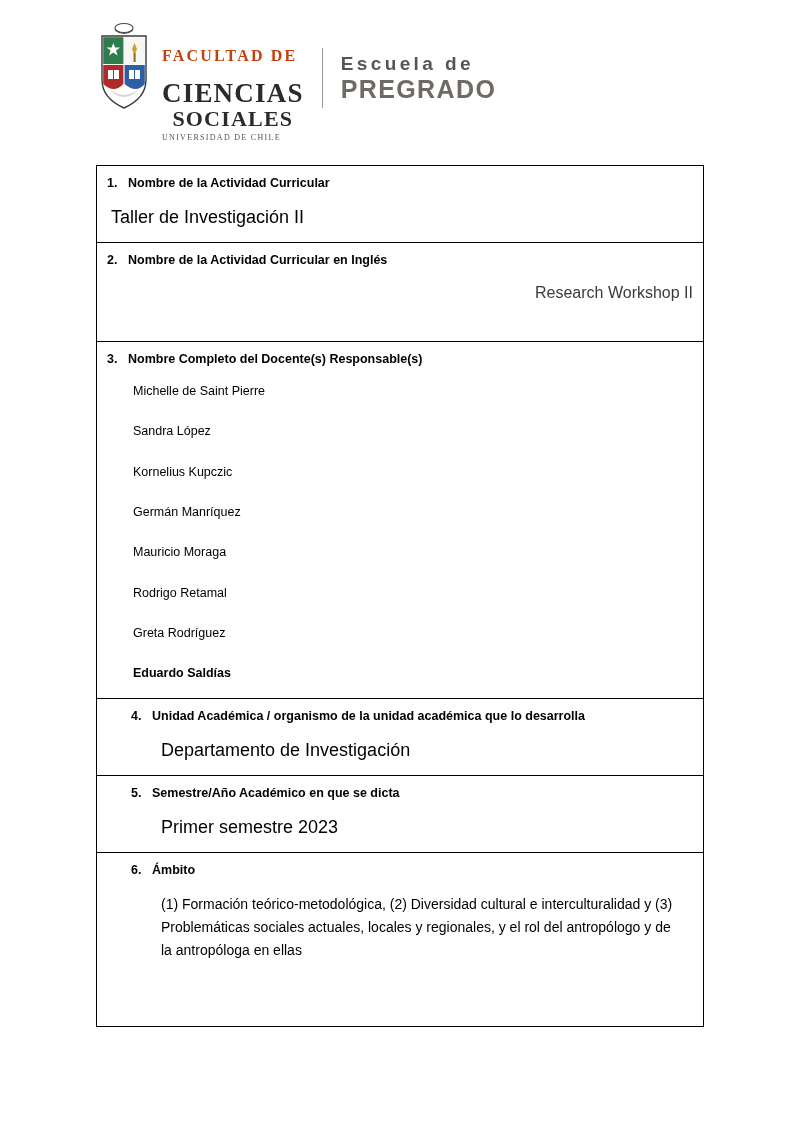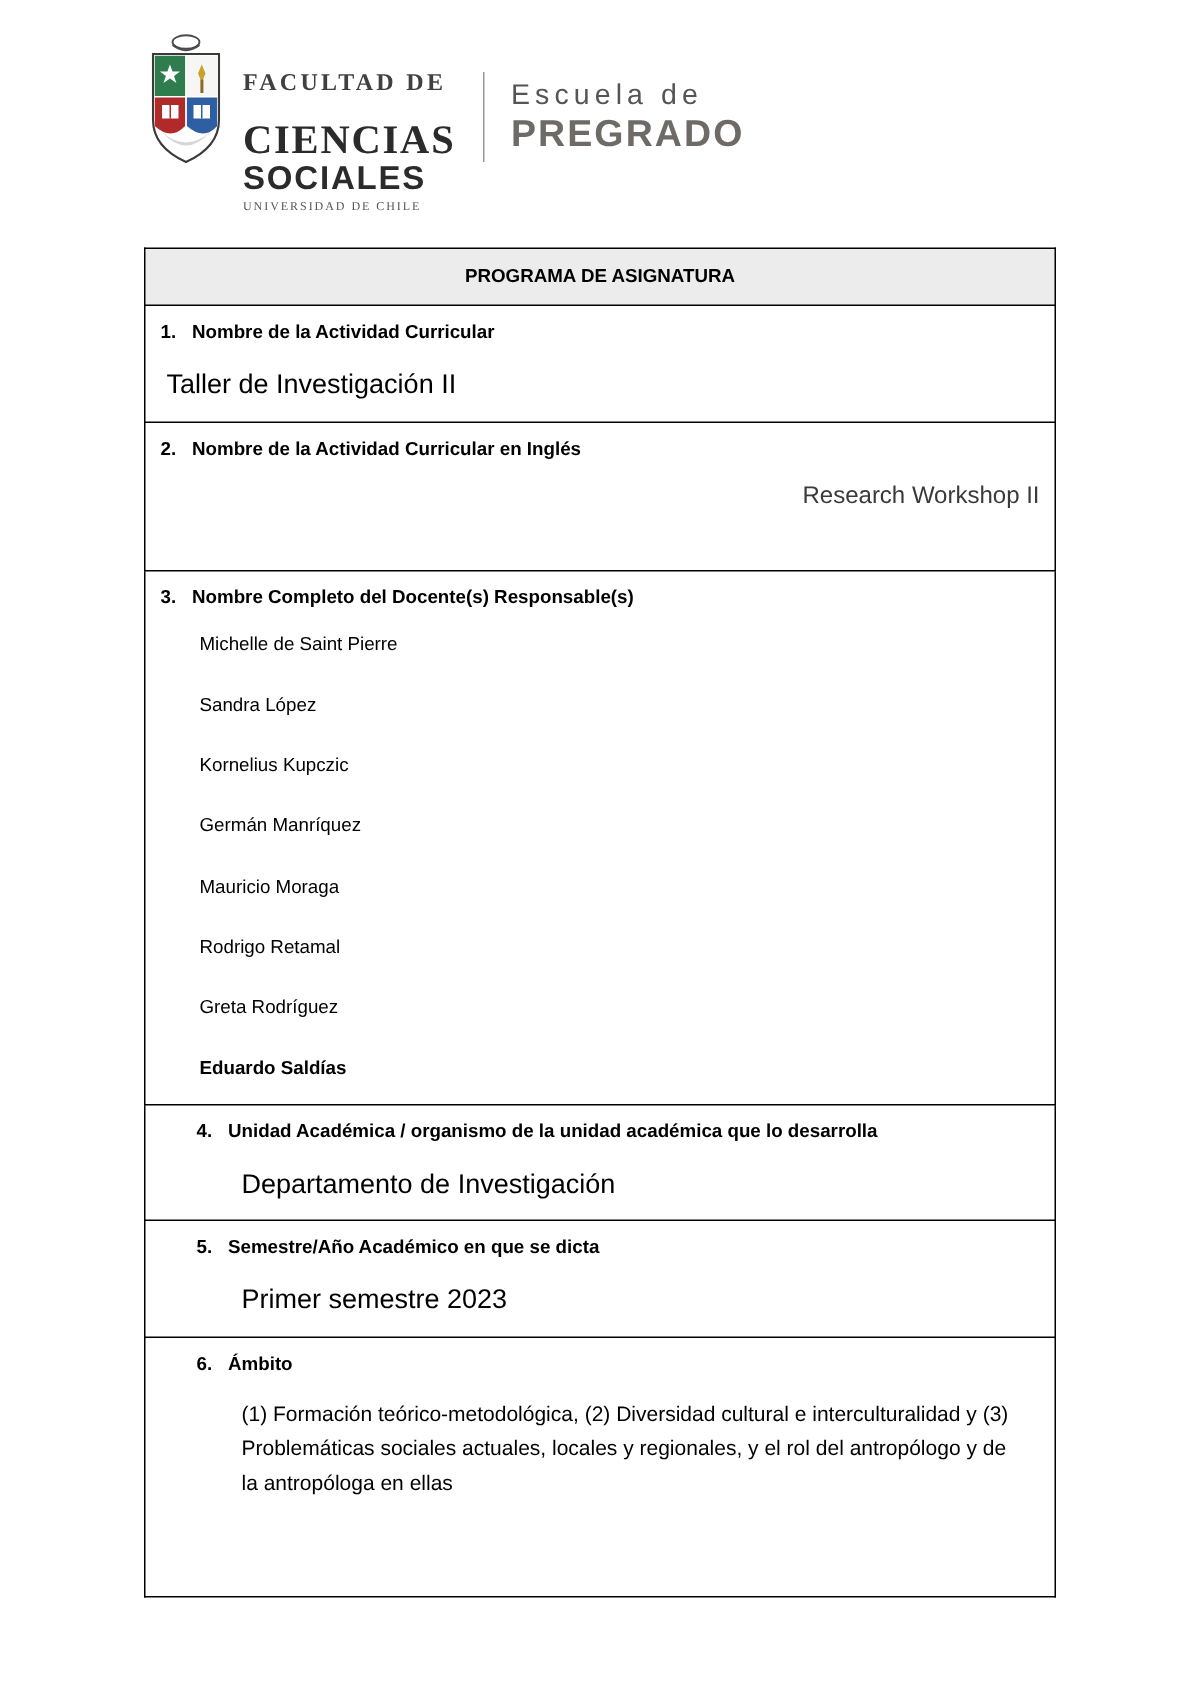--- a/index.html
+++ b/index.html
@@ -33,38 +33,39 @@
   .crest svg { display: block; }
 
   .fac-block {
     padding-top: 26px;
     line-height: 1;
   }
   .fac-line1 {
     font-family: "Liberation Serif", serif;
     font-size: 16px;
     letter-spacing: 2.2px;
-    color: #404040;
+    color: #c2410c;
     font-weight: 700;
   }
   .fac-line2 {
     font-family: "Liberation Serif", serif;
     font-size: 27px;
     letter-spacing: 1.2px;
     color: #2b2b2b;
     font-weight: 700;
     margin-top: 16px;
   }
   .fac-line3 {
-    font-family: Liberation Sans, sans-serif;
+    font-family: Liberation Serif, serif;
     font-size: 22px;
     letter-spacing: 1.2px;
     color: #2b2b2b;
     font-weight: 700;
     margin-top: 1px;
+    text-align: center;
   }
   .fac-line4 {
     font-family: "Liberation Serif", serif;
     font-size: 8px;
     letter-spacing: 1.3px;
     color: #555555;
     margin-top: 4px;
   }
 
   .vdivider {
@@ -75,20 +76,21 @@
   }
 
   .escuela-block {
     padding-top: 32px;
     line-height: 1.05;
   }
   .escuela-line1 {
     font-size: 19px;
     letter-spacing: 3.4px;
     color: #555555;
+    font-weight: bold;
   }
   .escuela-line2 {
     font-size: 25px;
     letter-spacing: 1.4px;
     color: #6e6a66;
     font-weight: 700;
     margin-top: 2px;
     text-align: center;
   }
 
@@ -220,25 +222,20 @@
   <div class="escuela-block">
     <div class="escuela-line1">Escuela de</div>
     <div class="escuela-line2">PREGRADO</div>
   </div>
 
 </div>
 
 <table class="doc-table">
   <tbody>
 
-    <tr class="title-row">
-      <td>
-        <div class="cell">PROGRAMA DE ASIGNATURA</div>
-      </td>
-    </tr>
 
     <tr>
       <td>
         <div class="cell">
           <div class="item-head">
             <span class="item-num">1.</span>
             <span>Nombre de la Actividad Curricular</span>
           </div>
           <div class="item-body slight">Taller de Investigación II</div>
         </div>

